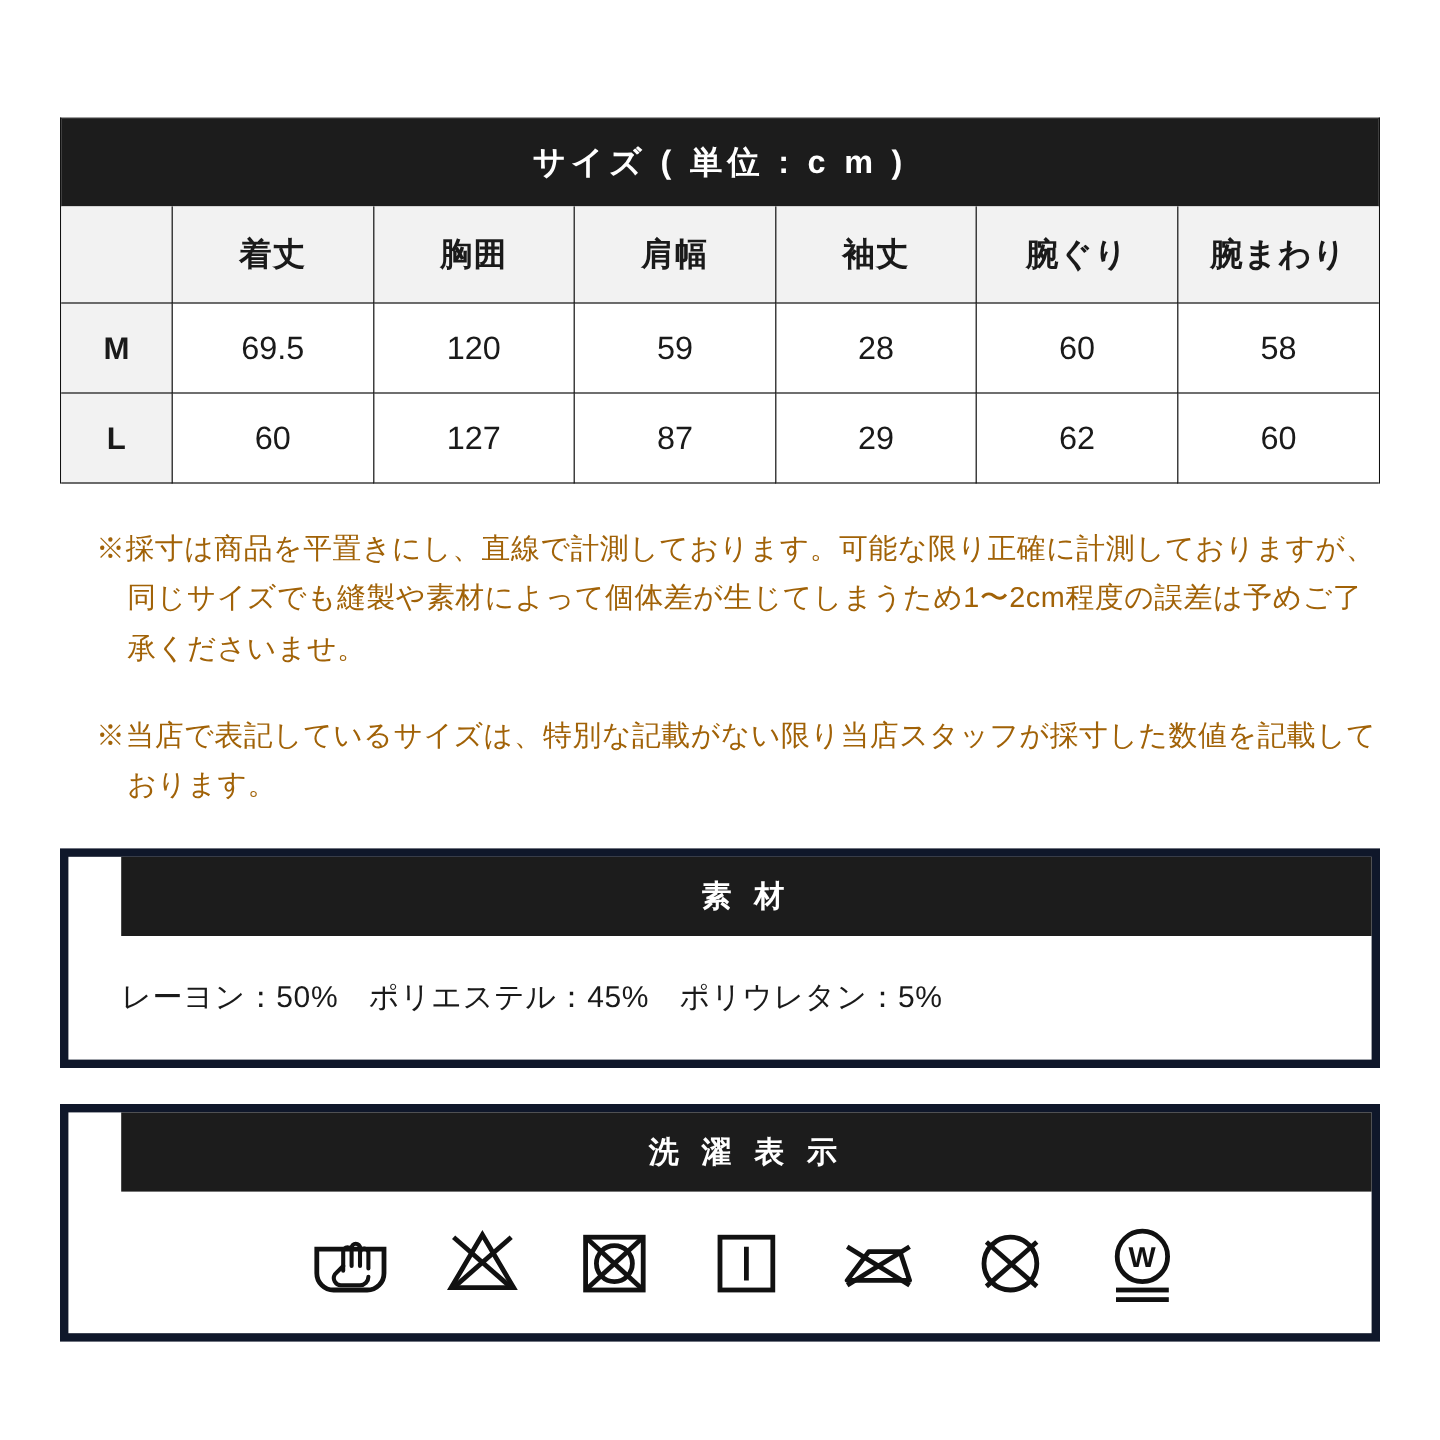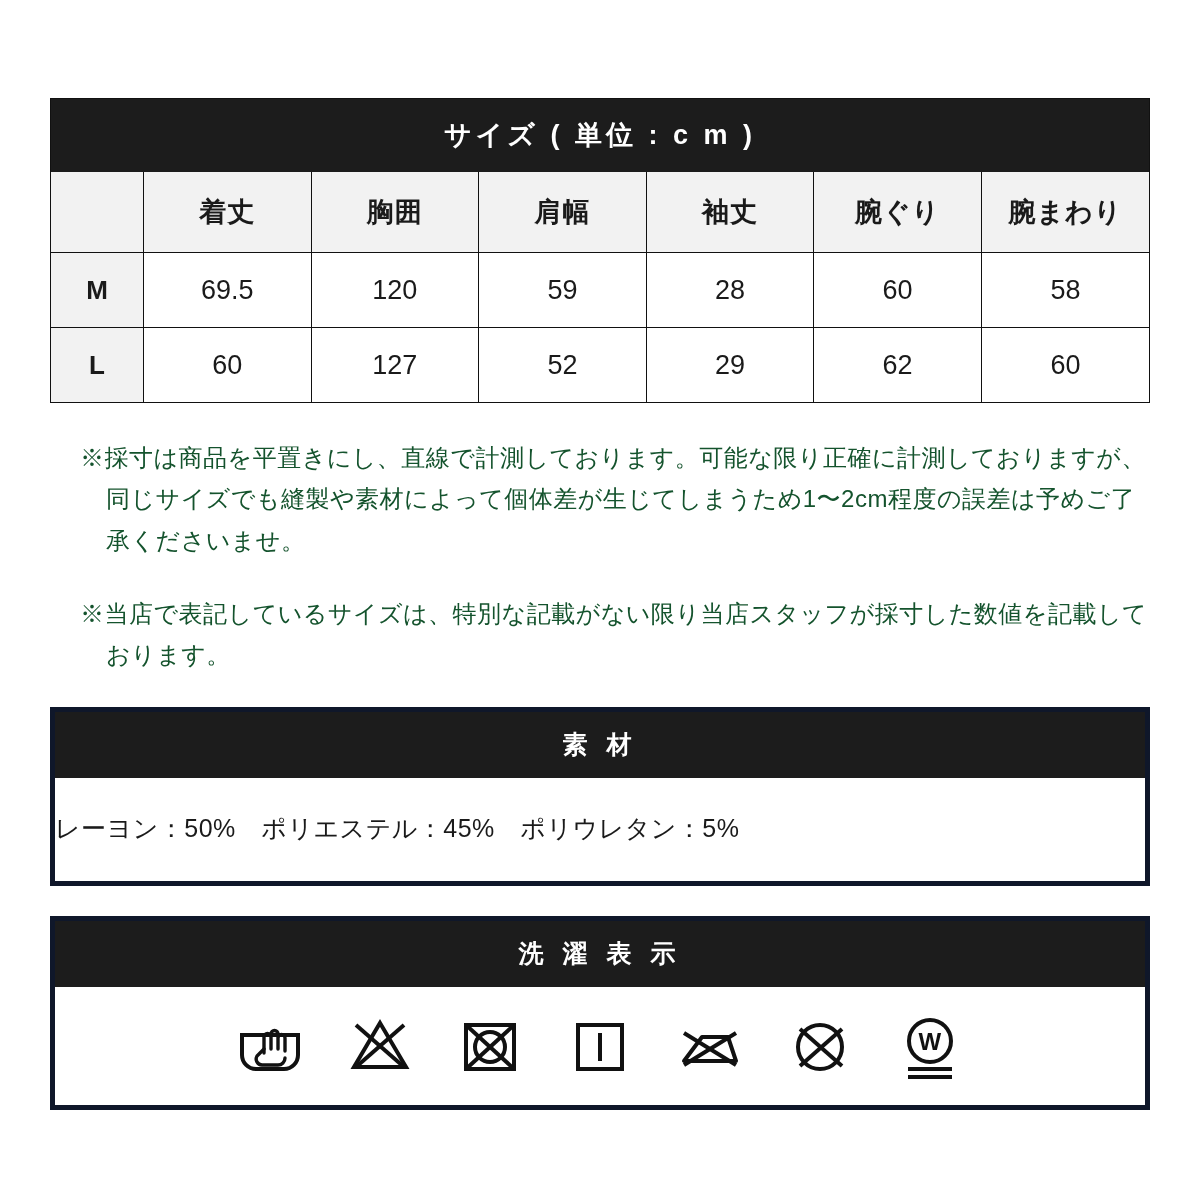--- a/index.html
+++ b/index.html
@@ -83,31 +83,32 @@
   .col-label { width: 90px; }
 
   
   .notes {
     margin-top: 34px;
     padding-left: 30px;
   }
   .note {
     font-size: 24px;
     line-height: 1.72;
-    color: #14532d;
+    color: #a16207;
     margin-bottom: 32px;
     text-indent: -26px;
     padding-left: 26px;
     letter-spacing: 0.5px;
   }
 
   
   .panel {
-    border: 5px solid #0f172a;
+    border: 7px solid #0f172a;
     margin-top: 6px;
+    padding-left: 44px;
   }
   .panel .panel-head {
     background: #1c1c1c;
     color: #fff;
     text-align: center;
     font-size: 25px;
     font-weight: bold;
     letter-spacing: 6px;
     padding: 16px 0 17px;
   }
@@ -157,21 +158,21 @@
           <td>120</td>
           <td>59</td>
           <td>28</td>
           <td>60</td>
           <td>58</td>
         </tr>
         <tr>
           <th class="col-label">L</th>
           <td>60</td>
           <td>127</td>
-          <td>52</td>
+          <td>87</td>
           <td>29</td>
           <td>62</td>
           <td>60</td>
         </tr>
       </tbody>
     </table>
   </div>
 
   <div class="notes">
     <div class="note">※採寸は商品を平置きにし、直線で計測しております。可能な限り正確に計測しておりますが、同じサイズでも縫製や素材によって個体差が生じてしまうため1〜2cm程度の誤差は予めご了承くださいませ。</div>

